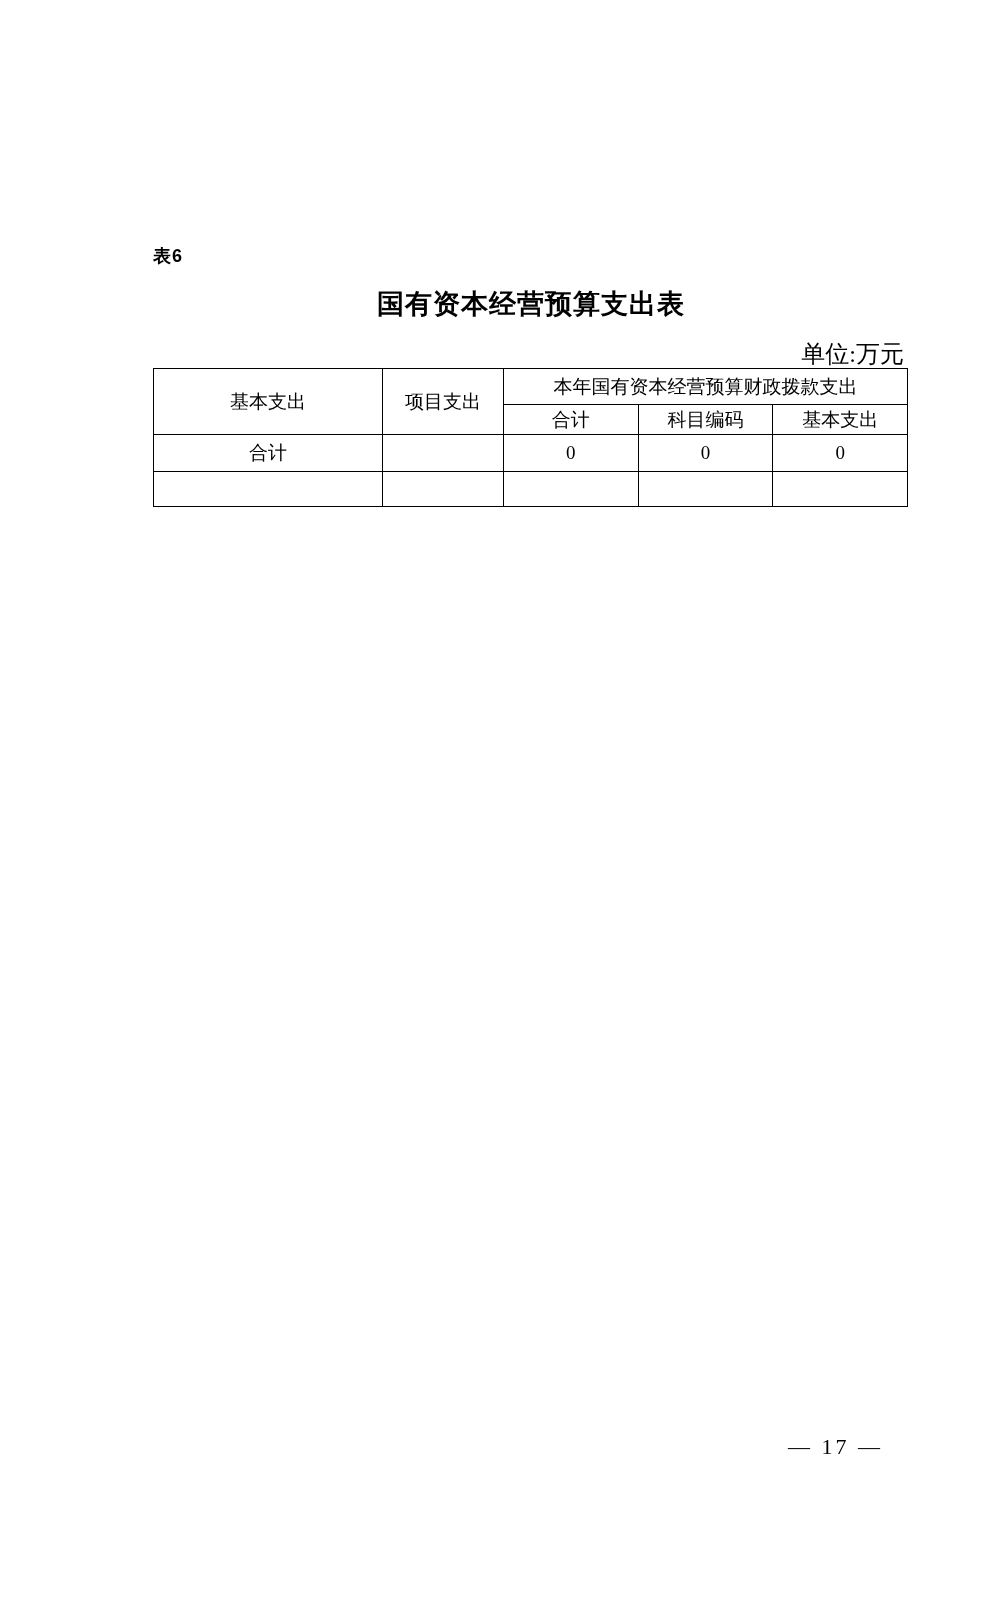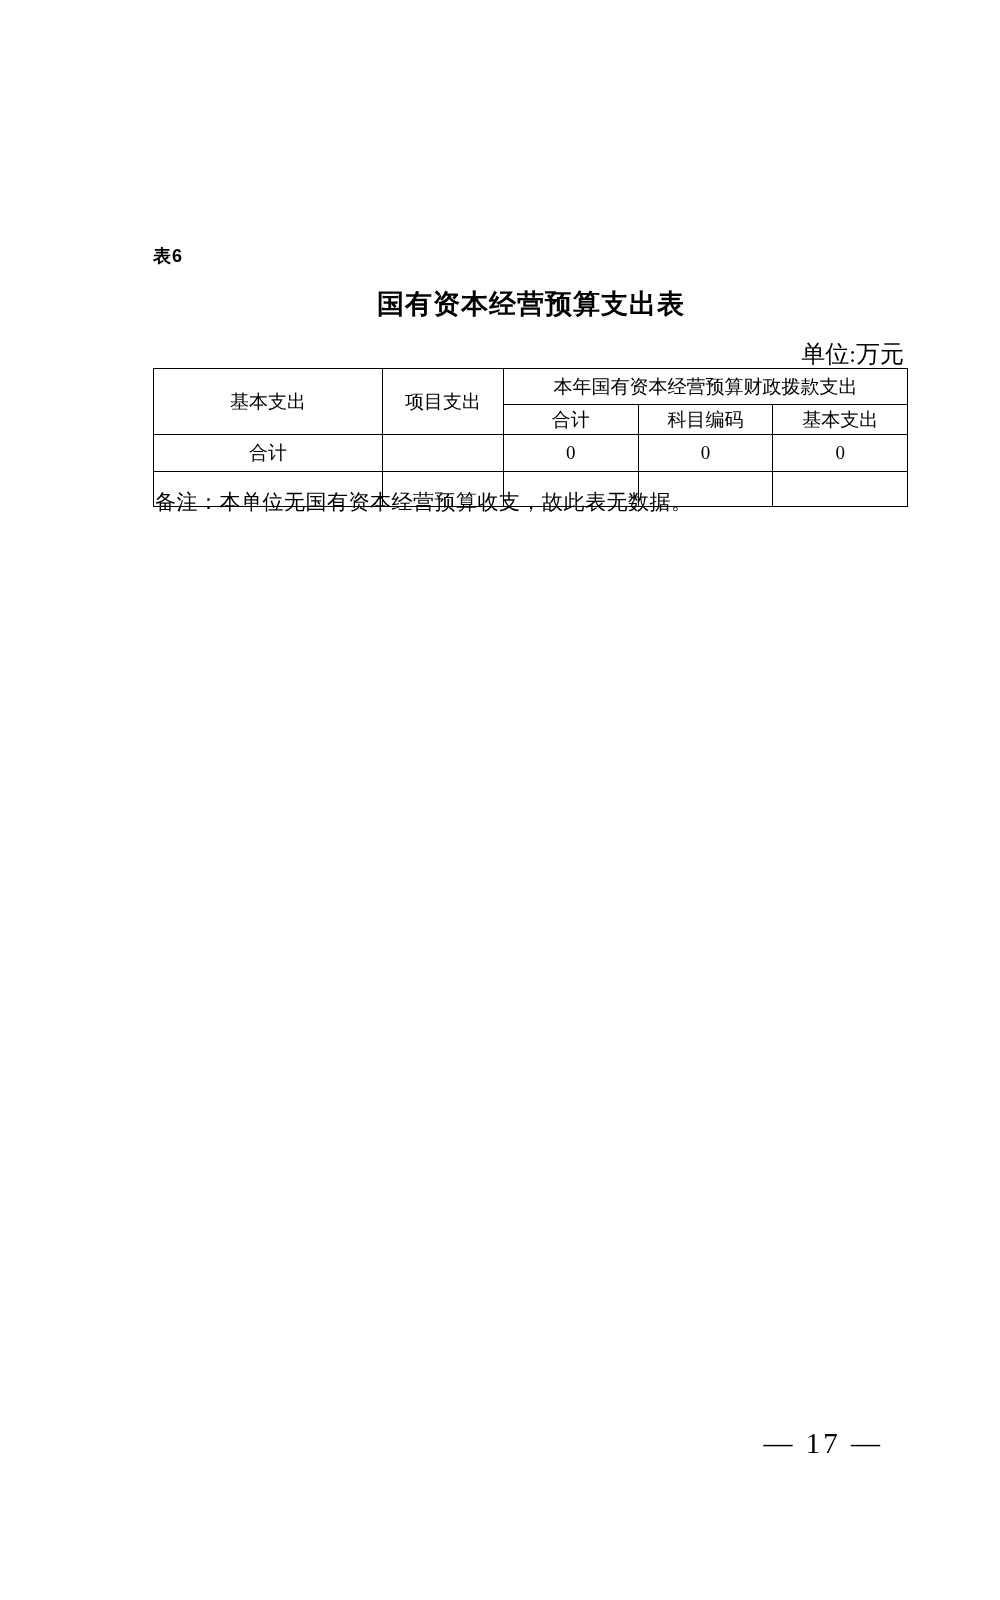--- a/index.html
+++ b/index.html
@@ -81,21 +81,21 @@
     left: 124px;
     top: 480px;
     font-size: 21px;
     font-family: "Liberation Serif", "DejaVu Serif", serif;
     letter-spacing: 0.5px;
   }
   .page-number {
     position: absolute;
     right: 148px;
     bottom: 148px;
-    font-size: 29px;
+    font-size: 22px;
     font-family: "Liberation Serif", "DejaVu Serif", serif;
     letter-spacing: 3px;
   }
 </style>
 </head>
 <body>
 
 <div class="page">
 
   <div class="table-label">表6</div>
@@ -126,17 +126,16 @@
       <tr class="row-empty">
         <td></td>
         <td></td>
         <td></td>
         <td></td>
         <td></td>
       </tr>
     </tbody>
   </table>
 
-  <div class="remark">备注：本单位无国有资本经营预算收支，故此表无数据。</div>
 
   <div class="page-number">— 17 —</div>
 
 </div>
 
 </body></html>

